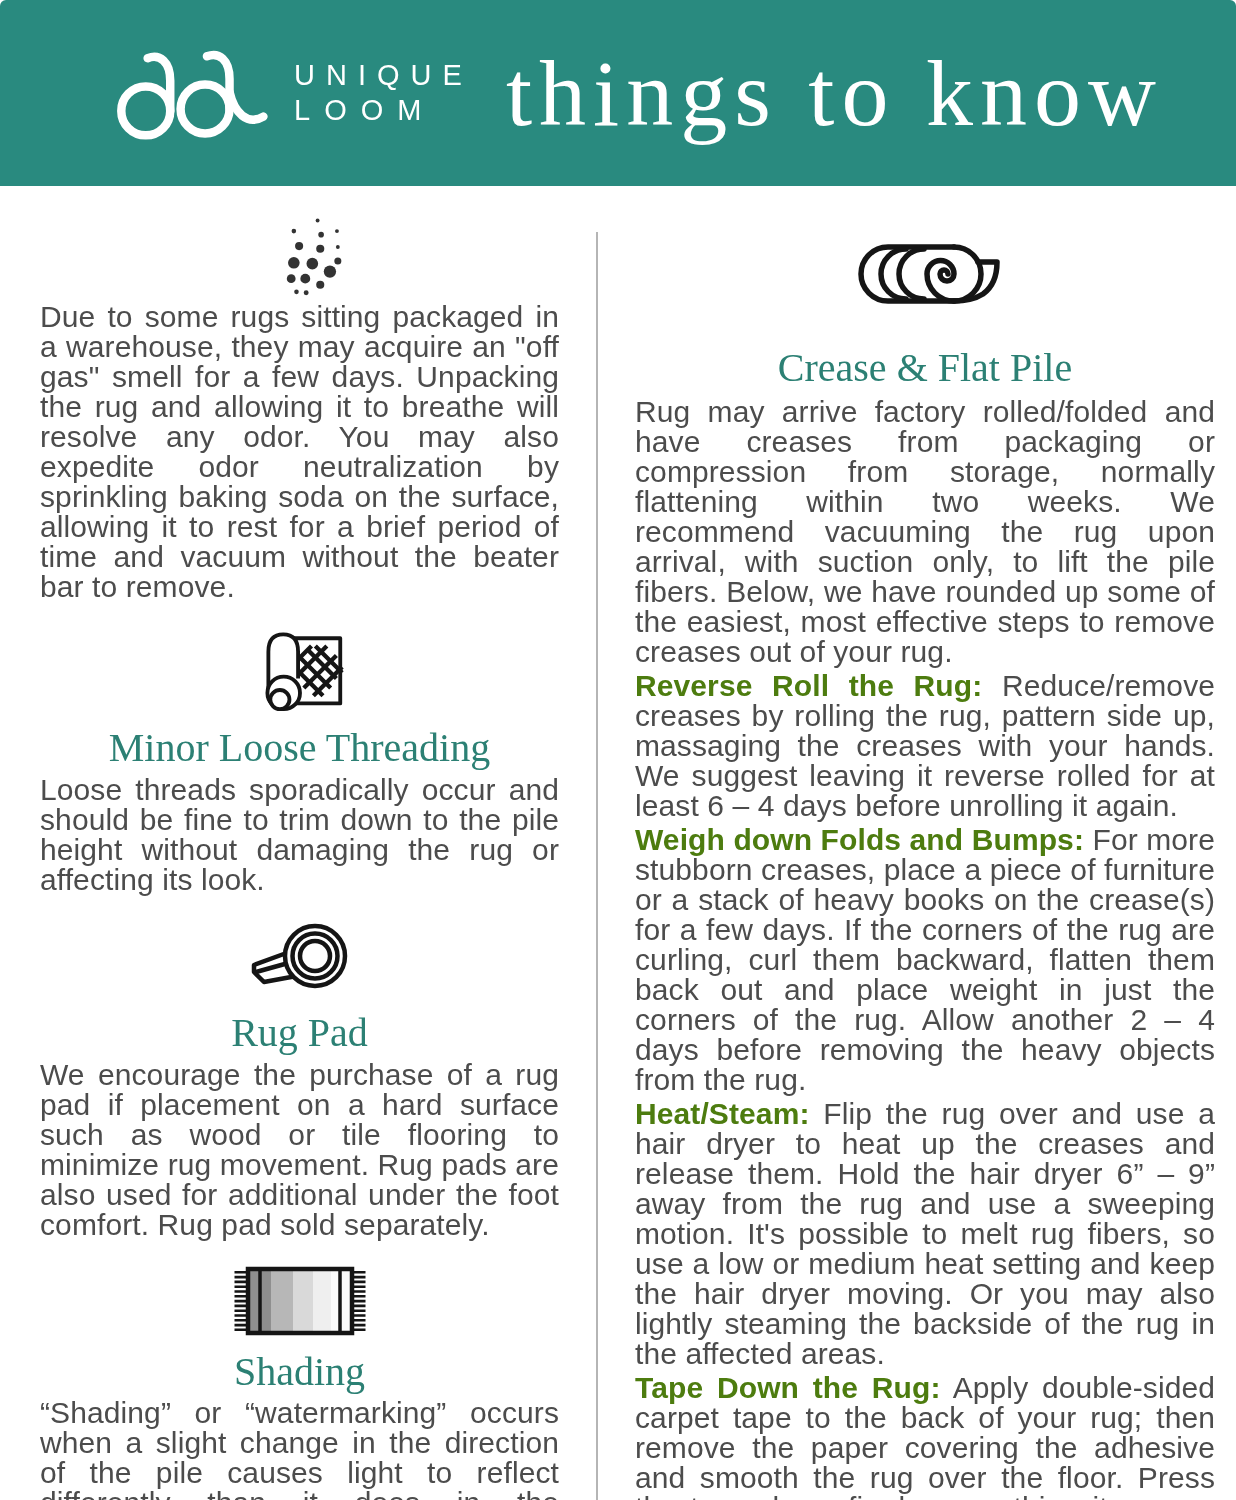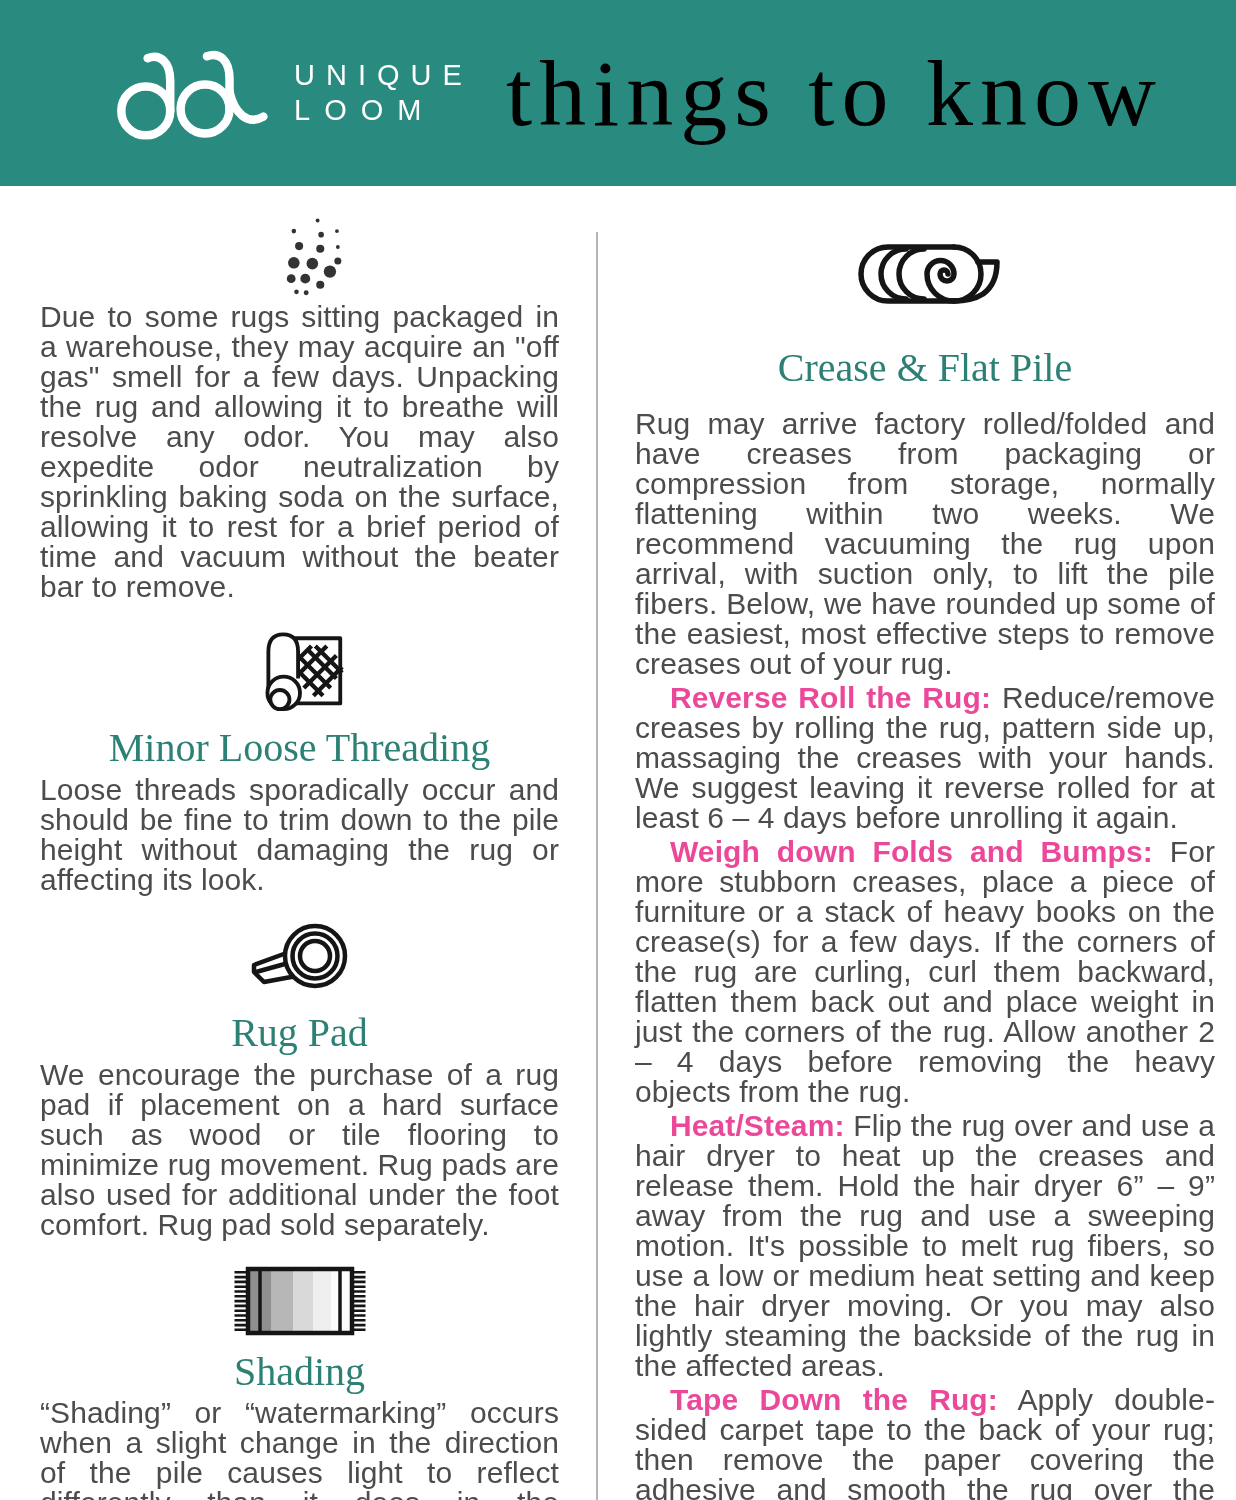--- a/index.html
+++ b/index.html
@@ -3,38 +3,39 @@
 <meta charset="utf-8">
 <style>
   html,body{margin:0;padding:0;background:#ffffff;}
   .page{
     position:relative;
     width:1236px;height:1500px;
     background:#ffffff;
     overflow:hidden;
     font-family:"Liberation Sans", sans-serif;
     color:#4c4c4c;
+    border-radius:6px;
   }
   
   .header{
     position:relative;
     width:100%;height:186px;
     background:#298a7f;
     display:flex;align-items:center;
     box-sizing:border-box;
     padding:0 70px 0 110px;
   }
   .brand{display:flex;align-items:center;}
   .brand-text{margin-left:24px;color:#ffffff;letter-spacing:11px;font-size:29px;line-height:1.22;font-weight:400;}
   .brand-text div{white-space:nowrap;}
   .brand-text .l2{letter-spacing:14px;}
   .header-title{
     flex:1;text-align:center;
     font-family:"Liberation Serif", serif;
-    color:#000000;font-size:94px;letter-spacing:7px;
+    color:#ffffff;font-size:94px;letter-spacing:7px;
     padding-left:30px;white-space:nowrap;
   }
   
   .content{display:flex;align-items:flex-start;}
   .col{box-sizing:border-box;}
   .col-left{width:597px;padding:0 38px 0 40px;}
   .col-right{width:639px;padding:0 21px 0 38px;}
   .v-divider{
     position:absolute;left:596px;top:232px;bottom:0;
     width:2px;background:#b5b5b5;
@@ -45,29 +46,29 @@
     font-family:"Liberation Serif", serif;
     font-weight:400;color:#2c8074;
     font-size:40px;line-height:1.12;
     text-align:center;margin:10px 0 4px 0;
   }
   p.body{
     font-size:30px;line-height:30px;
     text-align:justify;margin:4px 0 0 0;
     letter-spacing:0.1px;
   }
-  p.body strong{color:#ec4899;font-weight:700;margin-left:35px;}
+  p.body strong{color:#4d7c0f;font-weight:700;}
   .tip{margin-top:31px;}
   
   .sec-odor .icon-row{margin-top:24px;}
   .sec-thread .icon-row{margin-top:16px;}
   .sec-pad .icon-row{margin-top:20px;}
   .sec-shade .icon-row{margin-top:22px;}
   .sec-crease .icon-row{margin-top:48px;}
-  .sec-crease h2{margin-top:32px;margin-bottom:18px;}
+  .sec-crease h2{margin-top:32px;margin-bottom:6px;}
   svg{display:block;}
 </style>
 </head>
 <body>
 
 <div class="page">
 
   <div class="header">
     <div class="brand">
       <span>

